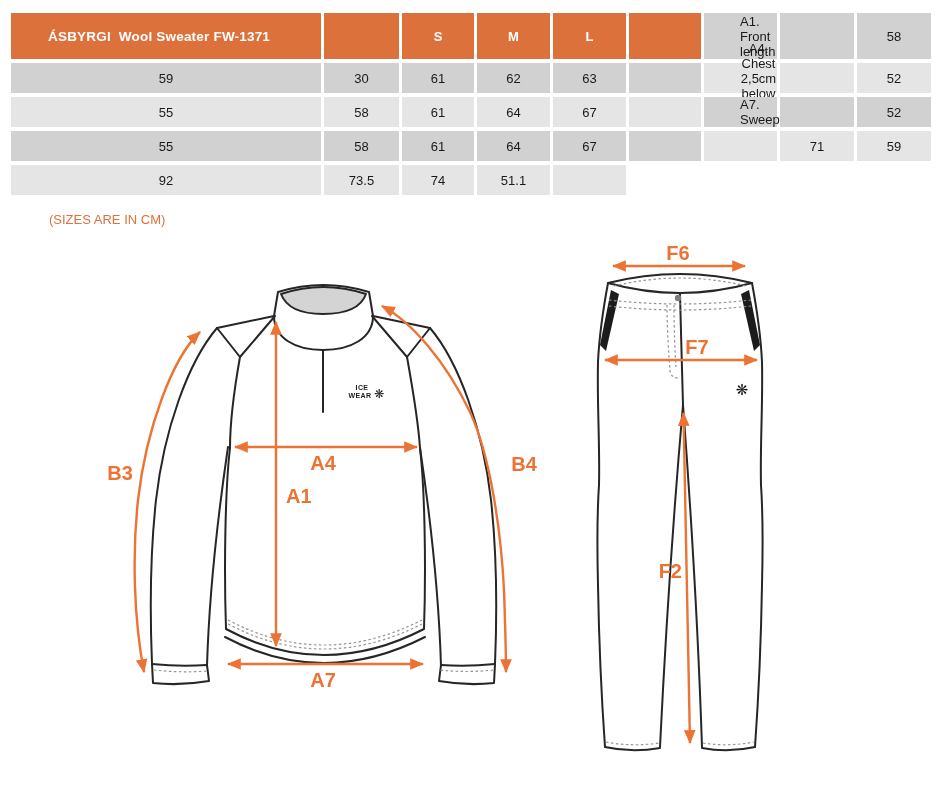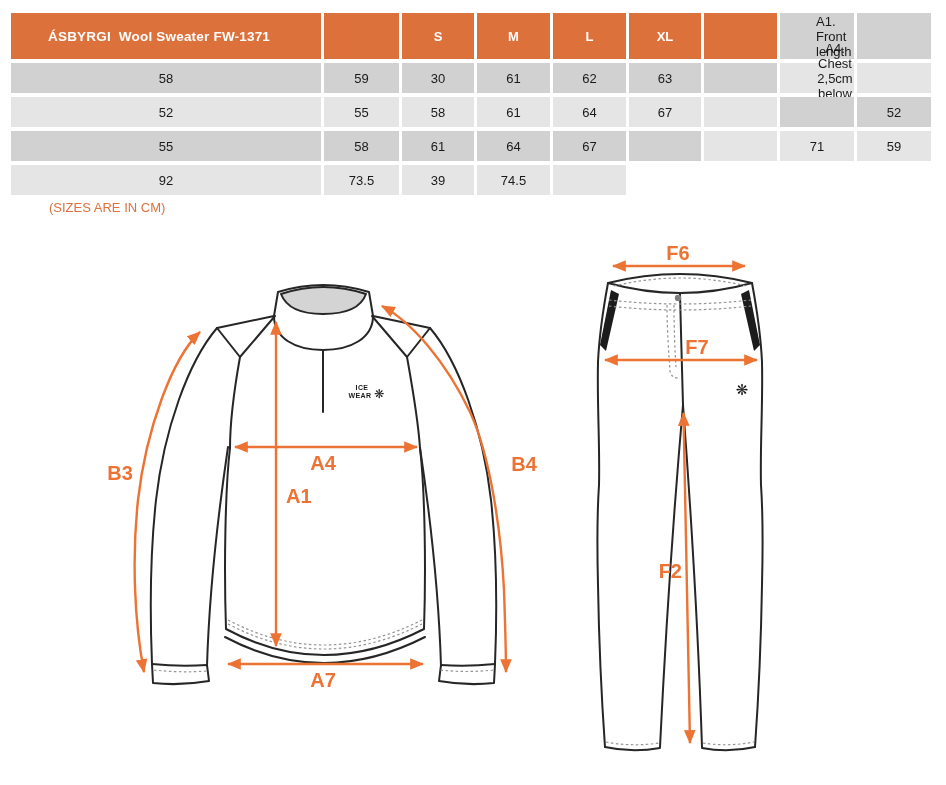--- a/index.html
+++ b/index.html
@@ -13,21 +13,21 @@
     column-gap:3px;row-gap:4px;}
   .cell{display:flex;align-items:center;justify-content:center;
         font-size:13px;color:#1a1a1a;}
   .th{background:#dd713c;color:#ffffff;font-weight:bold;}
   .title{justify-content:flex-start;padding-left:37px;font-size:13.5px;
          white-space:pre;letter-spacing:.2px;}
   .label{justify-content:flex-start;padding-left:36px;}
   .rd{background:#d1d1d1;}
   .rl{background:#e5e5e5;text-align:center;}
 
-  .note{position:absolute;left:49px;top:200px;font-size:13px;color:#dd7240;}
+  .note{position:absolute;left:49px;top:212px;font-size:13px;color:#dd7240;}
 
   
   .sweater-svg{position:absolute;left:90px;top:250px;}
   .pants-svg{position:absolute;left:580px;top:245px;}
   .outline{stroke:#262626;stroke-width:2;fill:none;
            stroke-linecap:round;stroke-linejoin:round;}
   .stitch{stroke:#949494;stroke-width:1.2;fill:none;stroke-dasharray:2.5 2.5;}
   .meas{stroke:#ec7333;stroke-width:2.4;fill:none;
         stroke-linecap:butt;stroke-linejoin:round;}
   .mlabel{fill:#ec7333;font-family:"Liberation Sans",sans-serif;
@@ -41,21 +41,20 @@
 
 <div class="page">
 
   <div class="size-table">
 
     <div class="cell th title">ÁSBYRGI  Wool Sweater FW-1371</div>
     <div class="cell th"></div>
     <div class="cell th">S</div>
     <div class="cell th">M</div>
     <div class="cell th">L</div>
-    <div class="cell th">XL</div>
     <div class="cell th"></div>
 
     <div class="cell rd label">A1. Front length</div>
     <div class="cell rd"></div>
     <div class="cell rd">58</div>
     <div class="cell rd">59</div>
     <div class="cell rd">30</div>
     <div class="cell rd">61</div>
     <div class="cell rd">62</div>
     <div class="cell rd">63</div>
@@ -64,36 +63,37 @@
     <div class="cell rl label">A4. Chest 2,5cm below armpit</div>
     <div class="cell rl"></div>
     <div class="cell rl">52</div>
     <div class="cell rl">55</div>
     <div class="cell rl">58</div>
     <div class="cell rl">61</div>
     <div class="cell rl">64</div>
     <div class="cell rl">67</div>
     <div class="cell rl"></div>
 
+    <div class="cell rd label">A7. Sweep</div>
     <div class="cell rd"></div>
     <div class="cell rd">52</div>
     <div class="cell rd">55</div>
     <div class="cell rd">58</div>
     <div class="cell rd">61</div>
     <div class="cell rd">64</div>
     <div class="cell rd">67</div>
     <div class="cell rd"></div>
 
     <div class="cell rl"></div>
     <div class="cell rl">71</div>
     <div class="cell rl">59</div>
     <div class="cell rl">92</div>
     <div class="cell rl">73.5</div>
-    <div class="cell rl">39</div>
-    <div class="cell rl">74.5</div>
+    <div class="cell rl">74</div>
+    <div class="cell rl">51.1</div>
     <div class="cell rl"></div>
   </div>
 
   <div class="note">(SIZES ARE IN CM)</div>
 
   <svg class="sweater-svg" width="470" height="450" viewBox="0 0 470 450" xmlns="http://www.w3.org/2000/svg">
     <defs>
       <marker id="arrS" viewBox="0 0 12 10" refX="11" refY="5" markerWidth="14" markerHeight="12" markerUnits="userSpaceOnUse" orient="auto-start-reverse">
         <path d="M0,0 L12,5 L0,10 Z" fill="#ec7333"></path>
       </marker>

